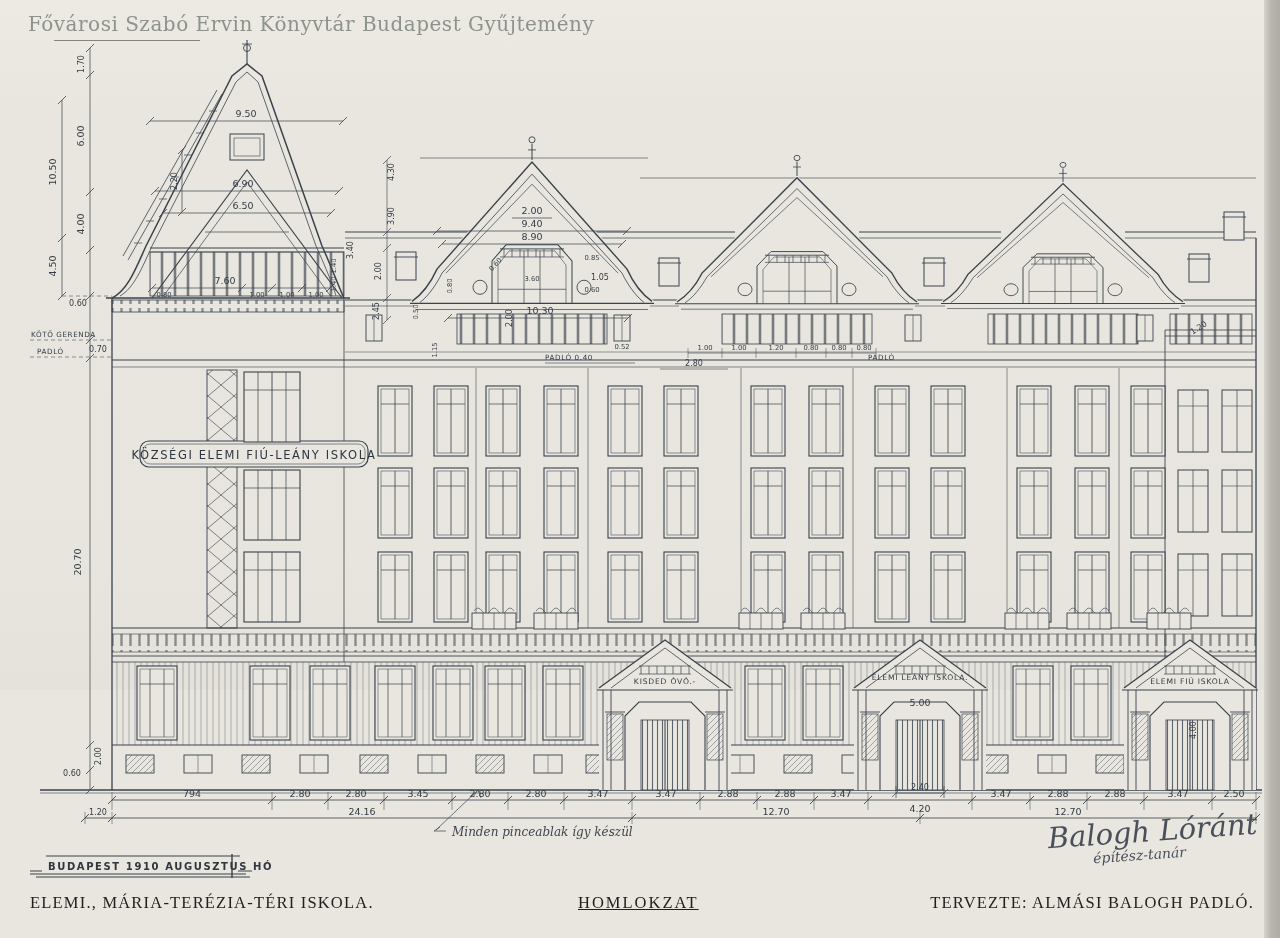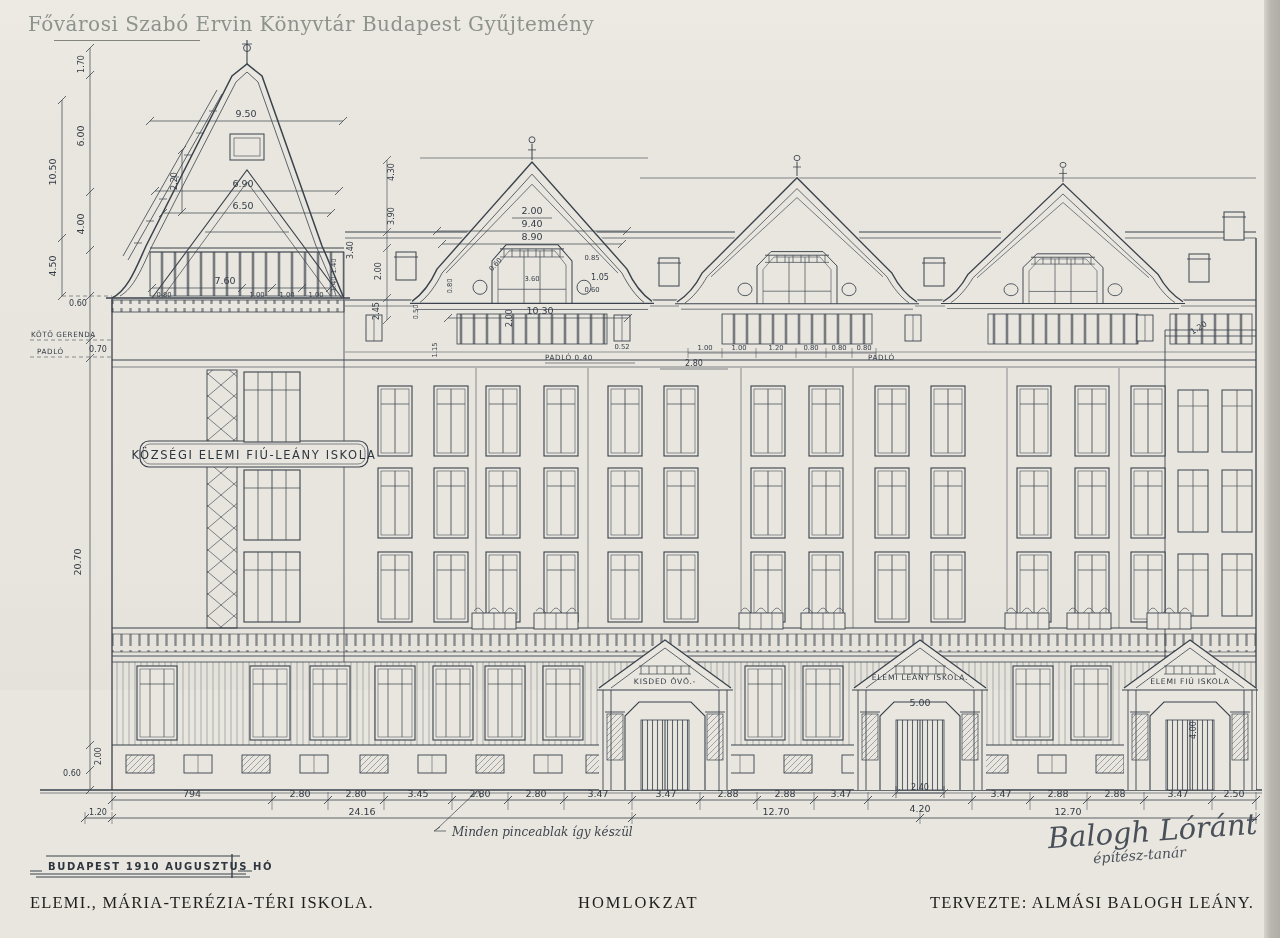--- a/index.html
+++ b/index.html
@@ -22,21 +22,21 @@
   .note-t{font-family:"DejaVu Serif",serif;font-style:italic;font-size:12px;fill:#3d444d;}
   .stamp-t{font-family:"DejaVu Sans",sans-serif;font-size:10px;letter-spacing:1.6px;
            font-weight:bold;fill:#2f363f;}
   #signature{position:absolute;left:1048px;top:816px;transform:rotate(-4deg);
              font-family:"DejaVu Serif",serif;font-style:italic;color:#49505a;}
   #signature .sig1{font-size:29px;line-height:30px;}
   #signature .sig2{font-size:14px;margin-left:44px;}
   .foot{position:absolute;top:893px;font-size:16.5px;letter-spacing:1.2px;color:#1f1f1d;
         font-family:"Liberation Serif",serif;}
   #foot-left{left:30px;}
-  #foot-center{left:578px;letter-spacing:2px;}
+  #foot-center{left:578px;letter-spacing:2px;text-decoration:underline;}
   #foot-right{right:26px;}
 </style>
 </head>
 <body>
 
 <div id="sheet">
 <div id="watermark">Fővárosi Szabó Ervin Könyvtár Budapest Gyűjtemény</div>
 <div id="wm-underline"></div>
 
 <svg width="1280" height="938" viewBox="0 0 1280 938">
@@ -473,16 +473,16 @@
 </g>
 </svg>
 
 <div id="signature">
   <div class="sig1">Balogh Lóránt</div>
   <div class="sig2">építész-tanár</div>
 </div>
 
 <div id="foot-left" class="foot">ELEMI., MÁRIA-TERÉZIA-TÉRI ISKOLA.</div>
 <div id="foot-center" class="foot">HOMLOKZAT</div>
-<div id="foot-right" class="foot">TERVEZTE: ALMÁSI BALOGH LEÁNY.</div>
+<div id="foot-right" class="foot">TERVEZTE: ALMÁSI BALOGH PADLÓ.</div>
 
 <div id="scan-edge"></div>
 </div>
 
 </body></html>

